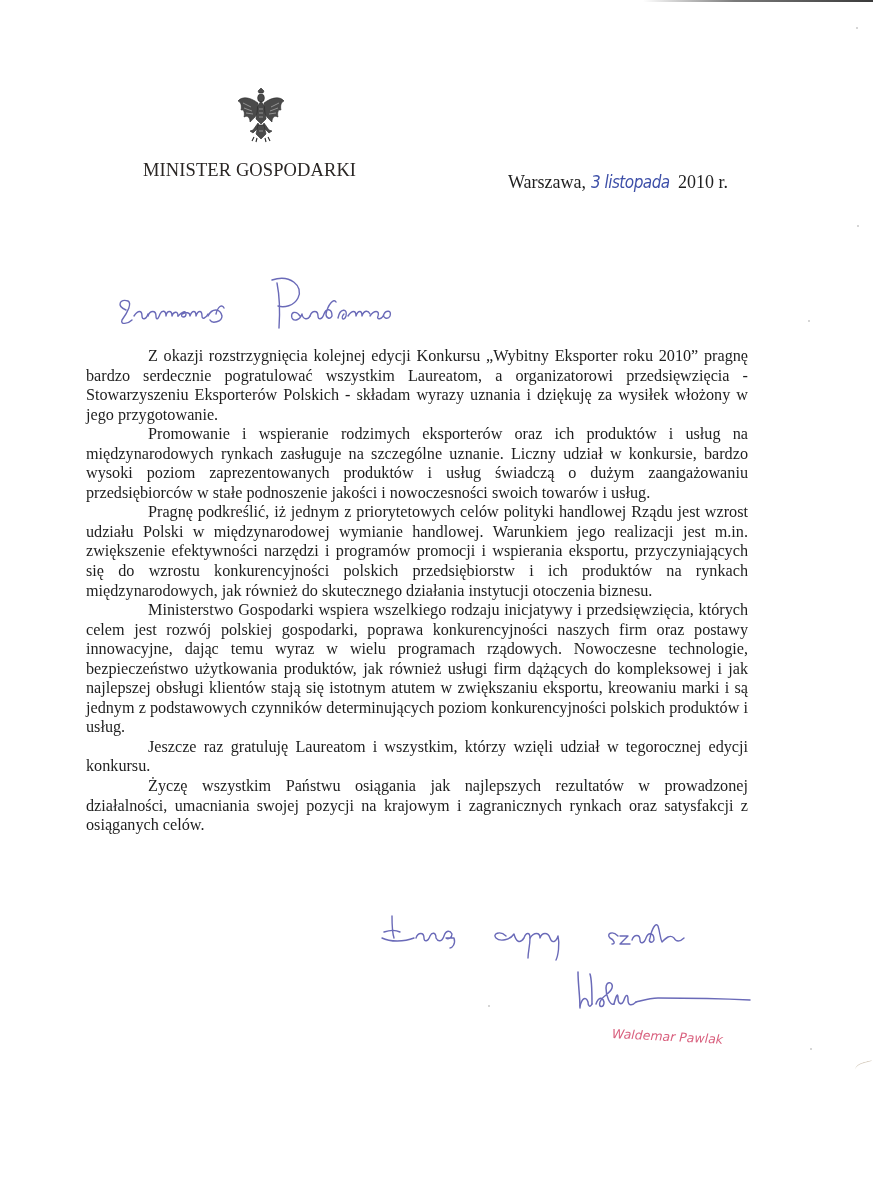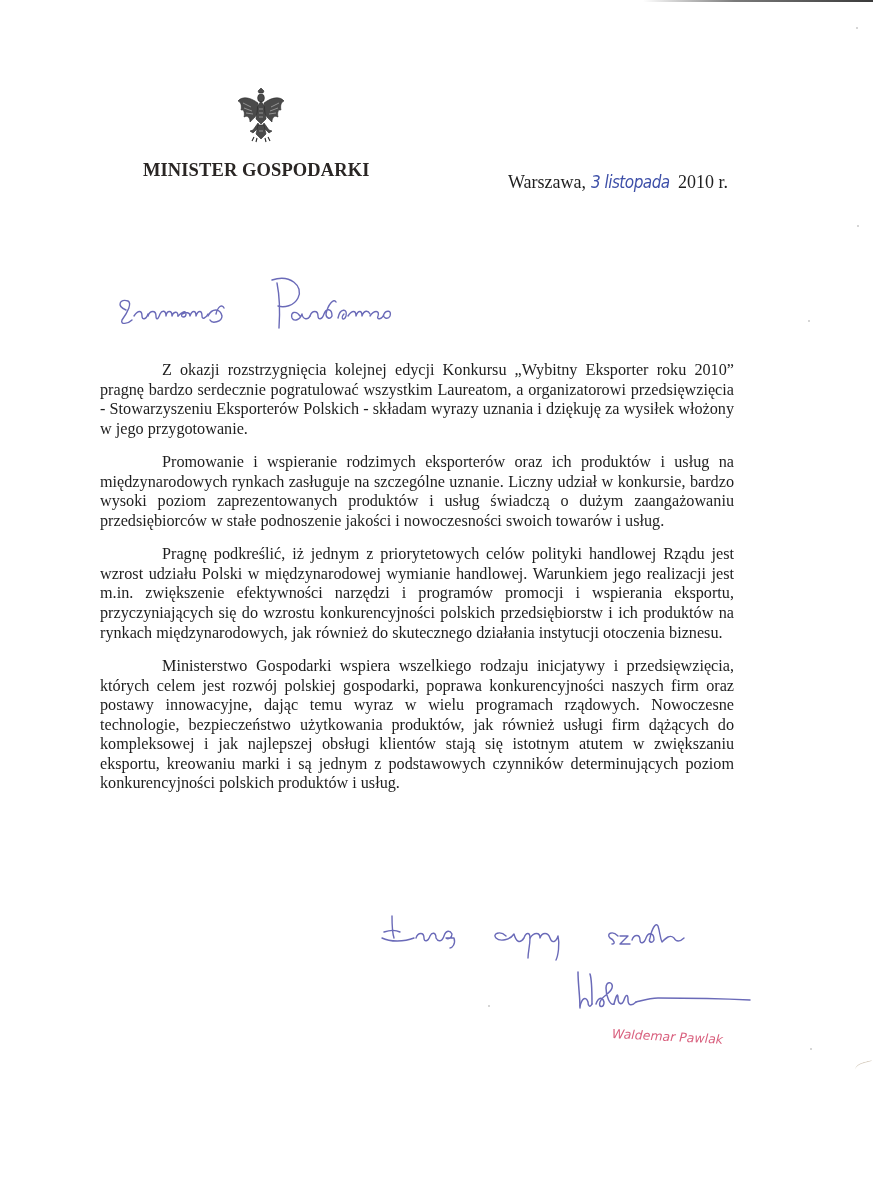--- a/index.html
+++ b/index.html
@@ -9,36 +9,36 @@
     font-family: "Liberation Serif", "DejaVu Serif", serif;
     color: #1e1e1e;
   }
   .scan-edge {
     position: absolute; top: 0; right: 0; width: 230px; height: 2px;
     background: linear-gradient(to right, rgba(120,120,120,0), #7a7a7a 40%, #3a3a3a);
   }
   .emblem { position: absolute; left: 236px; top: 87px; width: 50px; height: 56px; }
   .ministry-title {
     position: absolute; left: 143px; top: 160px;
-    font-weight: bold; font-size: 18.5px; letter-spacing: 0.1px; color: #2a2624;
+    font-weight: normal; font-size: 18.5px; letter-spacing: 0.1px; color: #2a2624;
   }
   .date-line {
     position: absolute; left: 508px; top: 172px; font-size: 18px; white-space: nowrap;
   }
   .date-line .hand {
     font-family: "DejaVu Sans", sans-serif; font-style: italic; color: #3d4fa8;
     font-size: 17px; letter-spacing: -0.6px; display: inline-block;
     transform: scaleX(0.9); transform-origin: left;
   }
   .salutation { position: absolute; left: 112px; top: 268px; width: 380px; height: 70px; }
   .letter-body {
     position: absolute; left: 86px; top: 347px; width: 662px;
     font-size: 16.2px; line-height: 19.55px; text-align: justify; color: #1e1e1e;
   }
-  .letter-body p { margin: 14px; text-indent: 62px; }
+  .letter-body p { margin: 0; text-indent: 62px; }
   .closing { position: absolute; left: 380px; top: 908px; width: 390px; height: 58px; }
   .signature { position: absolute; left: 570px; top: 968px; width: 190px; height: 50px; }
   .stamp-name {
     position: absolute; left: 612px; top: 1026px;
     font-family: "DejaVu Sans", sans-serif; font-style: italic; font-size: 12.5px;
     color: #d9607e; transform: rotate(3deg); transform-origin: left;
   }
   .speck { position: absolute; background: #c9c9c9; border-radius: 50%; }
   .corner-fold {
     position: absolute; left: 855px; top: 1062px; width: 18px; height: 8px;
@@ -93,20 +93,22 @@
     <path d="M236 48 C240 42 244 42 244 48 C246 42 250 42 250 48 C252 42 256 42 258 46"></path>
     <path d="M258 48 C262 42 268 42 266 48 C264 52 270 52 272 46 C274 42 280 42 278 48 C276 52 270 50 272 46"></path>
   </g>
 </svg>
 
 <div class="letter-body">
   <p>Z okazji rozstrzygnięcia kolejnej edycji Konkursu „Wybitny Eksporter roku 2010” pragnę bardzo serdecznie pogratulować wszystkim Laureatom, a organizatorowi przedsięwzięcia - Stowarzyszeniu Eksporterów Polskich - składam wyrazy uznania i dziękuję za wysiłek włożony w jego przygotowanie.</p>
   <p>Promowanie i wspieranie rodzimych eksporterów oraz ich produktów i usług na międzynarodowych rynkach zasługuje na szczególne uznanie. Liczny udział w konkursie, bardzo wysoki poziom zaprezentowanych produktów i usług świadczą o dużym zaangażowaniu przedsiębiorców w stałe podnoszenie jakości i nowoczesności swoich towarów i usług.</p>
   <p>Pragnę podkreślić, iż jednym z priorytetowych celów polityki handlowej Rządu jest wzrost udziału Polski w międzynarodowej wymianie handlowej. Warunkiem jego realizacji jest m.in. zwiększenie efektywności narzędzi i programów promocji i wspierania eksportu, przyczyniających się do wzrostu konkurencyjności polskich przedsiębiorstw i ich produktów na rynkach międzynarodowych, jak również do skutecznego działania instytucji otoczenia biznesu.</p>
   <p>Ministerstwo Gospodarki wspiera wszelkiego rodzaju inicjatywy i przedsięwzięcia, których celem jest rozwój polskiej gospodarki, poprawa konkurencyjności naszych firm oraz postawy innowacyjne, dając temu wyraz w wielu programach rządowych. Nowoczesne technologie, bezpieczeństwo użytkowania produktów, jak również usługi firm dążących do kompleksowej i jak najlepszej obsługi klientów stają się istotnym atutem w zwiększaniu eksportu, kreowaniu marki i są jednym z podstawowych  czynników determinujących poziom konkurencyjności polskich produktów i usług.</p>
+  <p>Jeszcze raz gratuluję Laureatom i wszystkim, którzy wzięli udział w tegorocznej edycji konkursu.</p>
+  <p>Życzę wszystkim Państwu osiągania jak najlepszych rezultatów w prowadzonej działalności, umacniania swojej pozycji na krajowym i zagranicznych rynkach oraz  satysfakcji z osiąganych celów.</p>
 </div>
 
 <svg class="closing" viewBox="0 0 390 58">
   <title>Łączę wyrazy szacunku</title>
   <g fill="none" stroke="#6a6ab8" stroke-width="1.4" stroke-linecap="round" stroke-linejoin="round">
     <path d="M12 8 C12 16 12 24 14 30"></path>
     <path d="M2 30 C10 34 24 34 34 30"></path>
     <path d="M4 24 C10 22 16 22 20 24"></path>
     <path d="M36 30 C38 24 44 24 44 30 C44 34 48 34 50 28 C52 24 56 24 56 30 C58 34 62 34 64 28 C66 22 70 22 72 26 C72 30 68 32 66 30 L74 30 C76 36 72 40 70 40"></path>
     <path d="M126 28 C120 22 112 26 116 30 C120 34 130 32 134 26 C136 34 140 36 144 30 C146 24 150 24 150 30 C150 38 148 44 148 50"></path>

